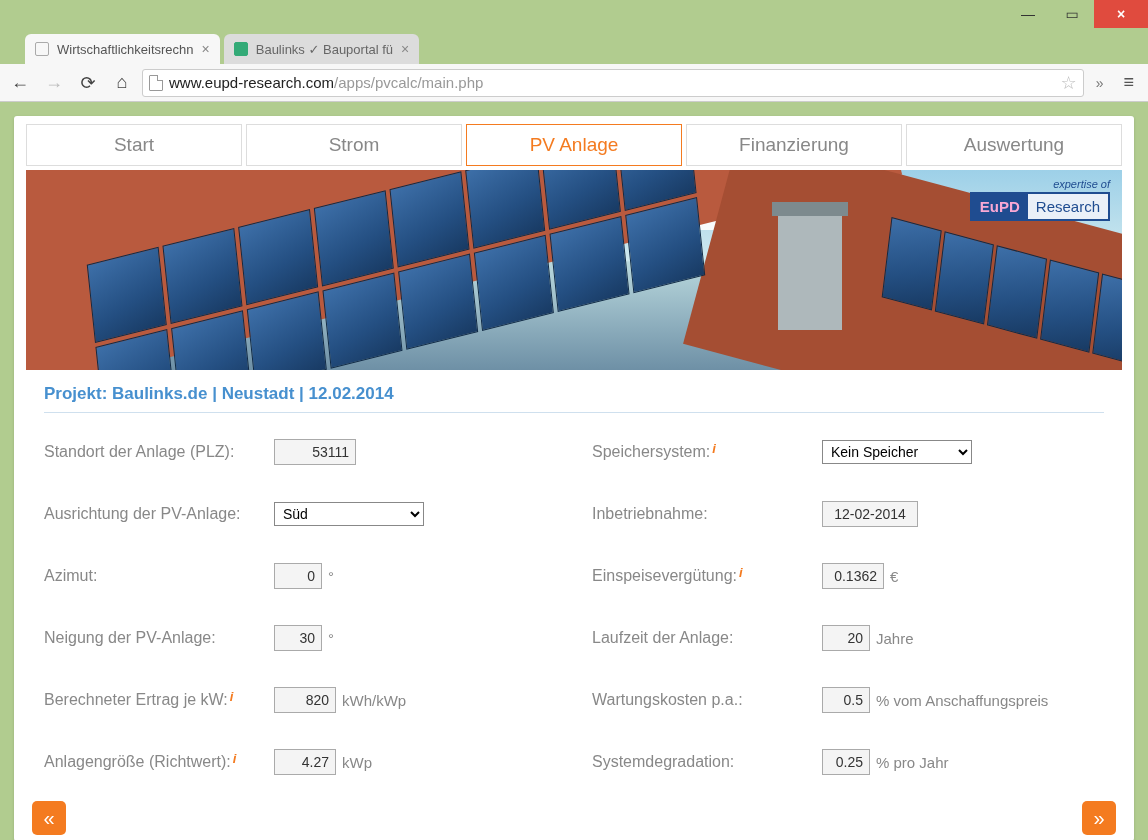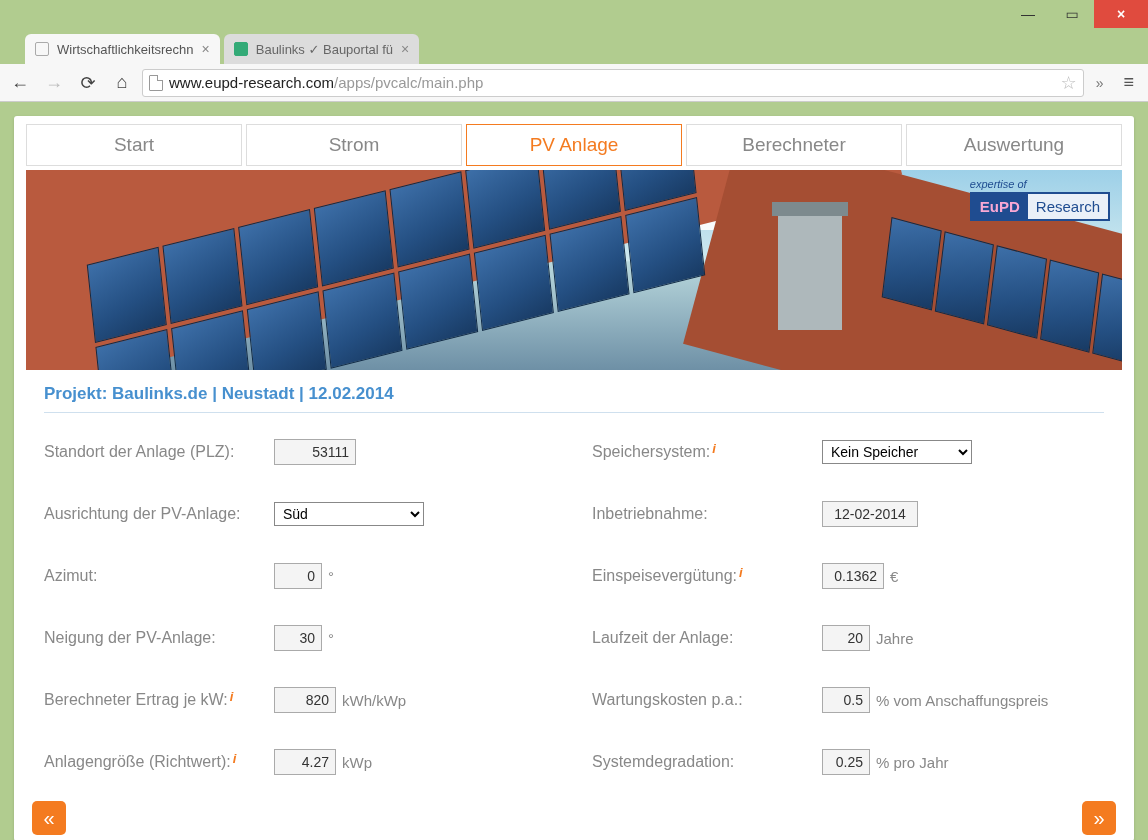--- a/index.html
+++ b/index.html
@@ -169,20 +169,21 @@
   gap: 3px;
 }
 .panel-grid2 > div {
   background: linear-gradient(160deg, #3d6fa8 0%, #244f82 60%, #183a63 100%);
   border: 1px solid #102a46;
 }
 .cloud { position:absolute; top:14px; right:340px; width:120px; height:46px; background:#fff; border-radius:40px; opacity:.9; }
 .cloud:before { content:''; position:absolute; left:16px; top:-16px; width:50px; height:50px; background:#fff; border-radius:50%; }
 .eupd-badge {
   position: absolute; top: 8px; right: 12px;
+  text-align: right;
 }
 .eupd-exp { font-size: 11px; color: #1f4c90; font-style: italic; }
 .eupd-box {
   display: flex; border: 2px solid #1f4c90; margin-top: 2px;
 }
 .eupd-l { background: #1f4c90; color: #f9a8d4; padding: 4px 8px; font-weight: bold; font-size: 15px; }
 .eupd-r { background: #eaf0f8; color: #1f4c90; padding: 4px 8px; font-size: 15px; }
 .content {
   padding: 14px 30px 22px 30px;
 }
@@ -302,21 +303,21 @@
     <span class="menu-icon">≡</span>
   </div>
 
   <div class="page-area">
     <div class="page">
 
       <div class="main-tabs">
         <div class="main-tab">Start</div>
         <div class="main-tab">Strom</div>
         <div class="main-tab active">PV Anlage</div>
-        <div class="main-tab">Berechneter</div>
+        <div class="main-tab">Finanzierung</div>
         <div class="main-tab">Auswertung</div>
       </div>
 
       <div class="banner">
         <div class="cloud"></div>
         <div class="roof"></div>
         <div class="roof2"></div>
         <div class="chimney"></div>
         <div class="panel-grid">
           <div></div>

